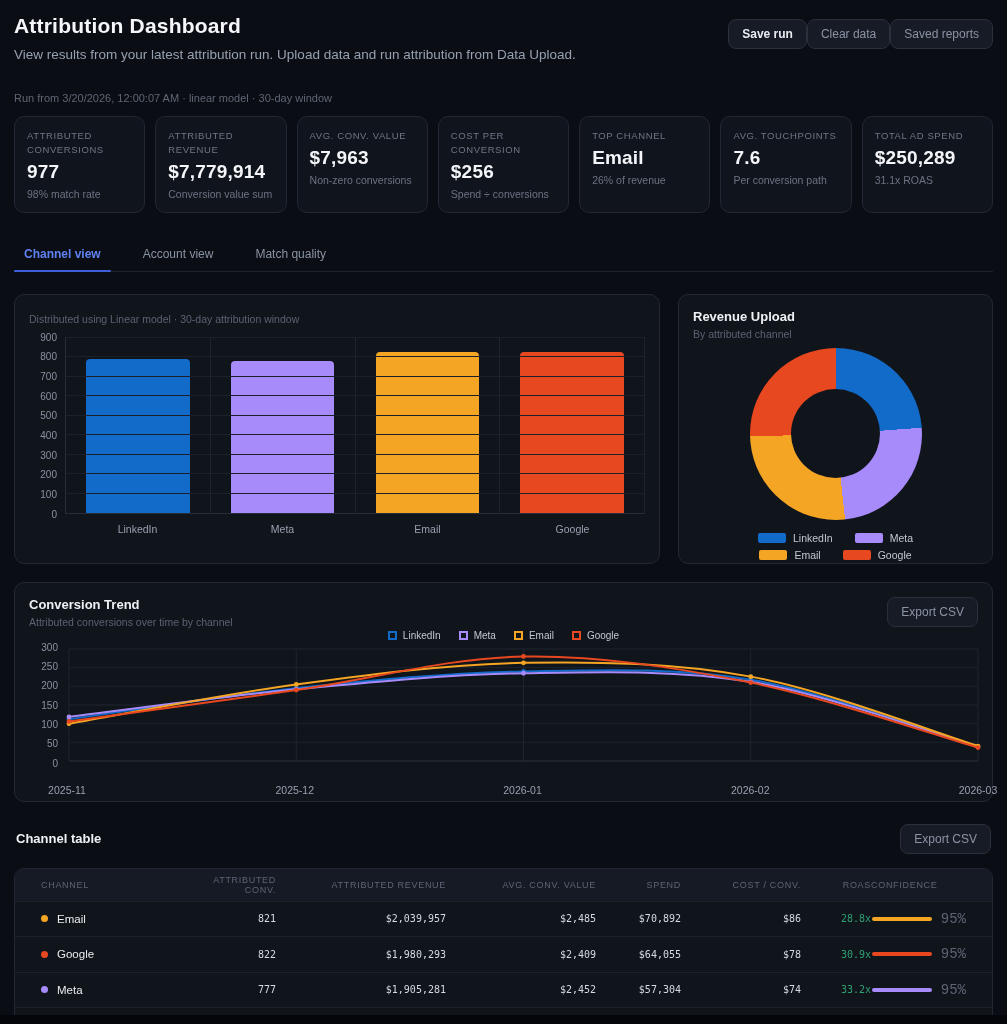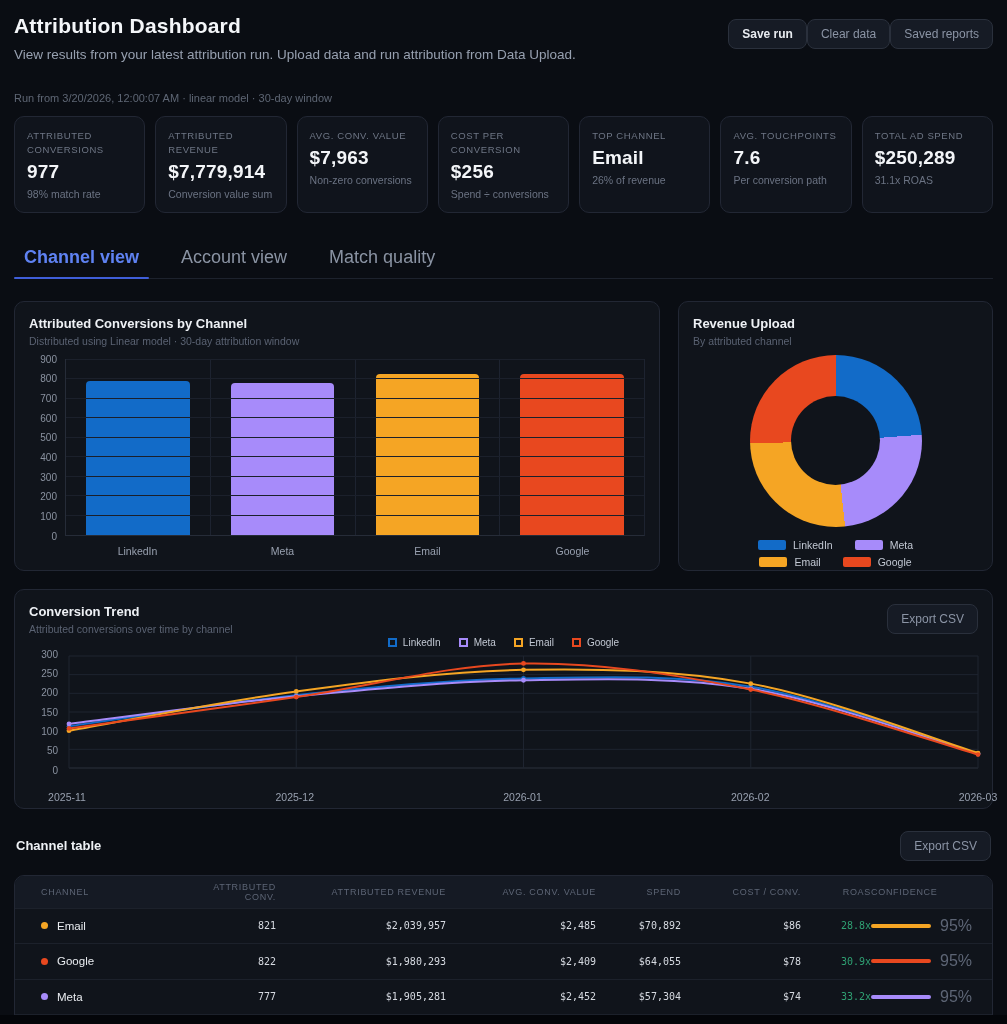--- a/index.html
+++ b/index.html
@@ -19,21 +19,21 @@
 
   
   .stat-row { display:flex; gap:10px; margin-top:12px; }
   .stat-card { flex:1; background:#10141c; border:1px solid #222734; border-radius:10px; padding:12px; min-height:90px; }
   .sc-label { color:#6e7685; font-size:9.5px; letter-spacing:.6px; line-height:1.45; text-transform:uppercase; }
   .sc-value { color:#f3f5f8; font-size:19px; font-weight:700; margin-top:4px; letter-spacing:.2px; }
   .sc-sub { color:#6b7383; font-size:10.5px; margin-top:5px; }
 
   
   .tabs { display:flex; gap:38px; margin-top:26px; border-bottom:1px solid #1d222d; padding:0 8px; }
-  .tab { font-size:18px; color:#8a93a3; padding:8px 2px 10px; cursor:pointer; position:relative; }
+  .tab { font-size:12px; color:#8a93a3; padding:8px 2px 10px; cursor:pointer; position:relative; }
   .tab.active { color:#5f82f2; font-weight:700; }
   .tab.active::after { content:""; position:absolute; left:-8px; right:-8px; bottom:-1px; height:2px; background:#3f5ed9; border-radius:2px; }
 
   
   .card { background:#10141b; border:1px solid #222734; border-radius:10px; }
   .card-title { color:#eef1f5; font-size:13px; font-weight:700; }
   .card-sub { color:#5a6272; font-size:10.5px; margin-top:4px; }
 
   .charts-row { display:flex; gap:18px; margin-top:22px; }
   .bar-card { width:646px; padding:14px; height:270px; }
@@ -83,21 +83,21 @@
   .thead span { color:#5d6575; font-size:9px; letter-spacing:.7px; text-transform:uppercase; }
   .trow { height:35.5px; border-top:1px solid #1c212b; }
   .cell-r { text-align:right; }
   .mono { font-family:"DejaVu Sans Mono", monospace; font-size:10px; color:#d6dae1; }
   .chan-cell { display:flex; align-items:center; gap:9px; }
   .chan-dot { width:7px; height:7px; border-radius:50%; flex:none; }
   .chan-name { color:#e9ecf0; font-size:11.5px; }
   .roas { color:#2fa173; }
   .conf-cell { display:flex; align-items:center; justify-content:flex-end; gap:9px; }
   .conf-bar { width:60px; height:4px; border-radius:3px; }
-  .conf-pct { color:#5d6575; font-size:16px; font-family:Liberation Sans, sans-serif; }
+  .conf-pct { color:#5d6575; font-size:14px; font-family:Liberation Mono, monospace; }
 </style>
 </head>
 <body>
 
 <div class="page">
 
   <div class="hdr">
     <div>
       <h1>Attribution Dashboard</h1>
       <div class="hdr-sub">View results from your latest attribution run. Upload data and run attribution from Data Upload.</div>
@@ -151,21 +151,20 @@
 
   <div class="tabs">
       <div class="tab active">Channel view</div>
       <div class="tab">Account view</div>
       <div class="tab">Match quality</div>
     </div>
 
   <div class="charts-row">
 
     <div class="card bar-card">
-      <div class="card-title">Attributed Conversions by Channel</div>
       <div class="card-sub">Distributed using Linear model · 30-day attribution window</div>
       <div class="bar-chart">
         <div class="bar-yaxis">
             <span style="top: 0%;">900</span>
             <span style="top: 11.1111%;">800</span>
             <span style="top: 22.2222%;">700</span>
             <span style="top: 33.3333%;">600</span>
             <span style="top: 44.4444%;">500</span>
             <span style="top: 55.5556%;">400</span>
             <span style="top: 66.6667%;">300</span>

